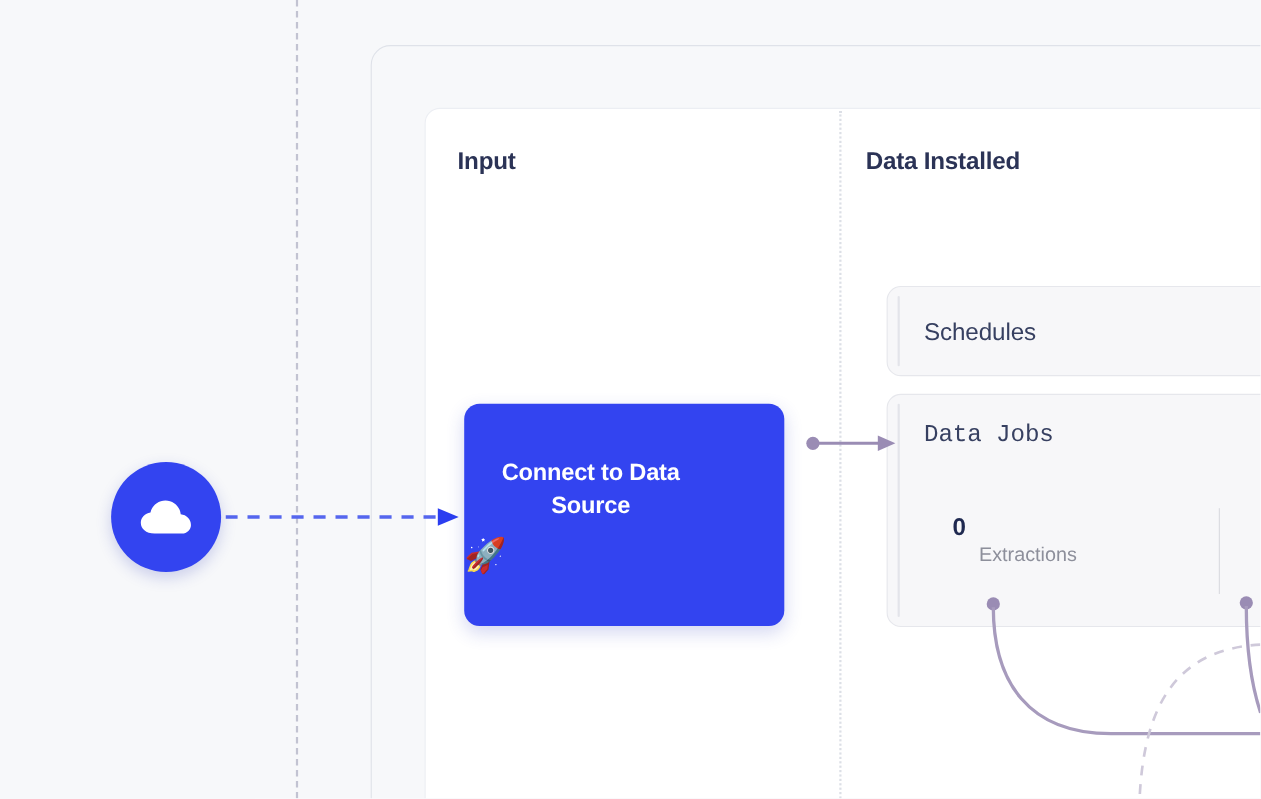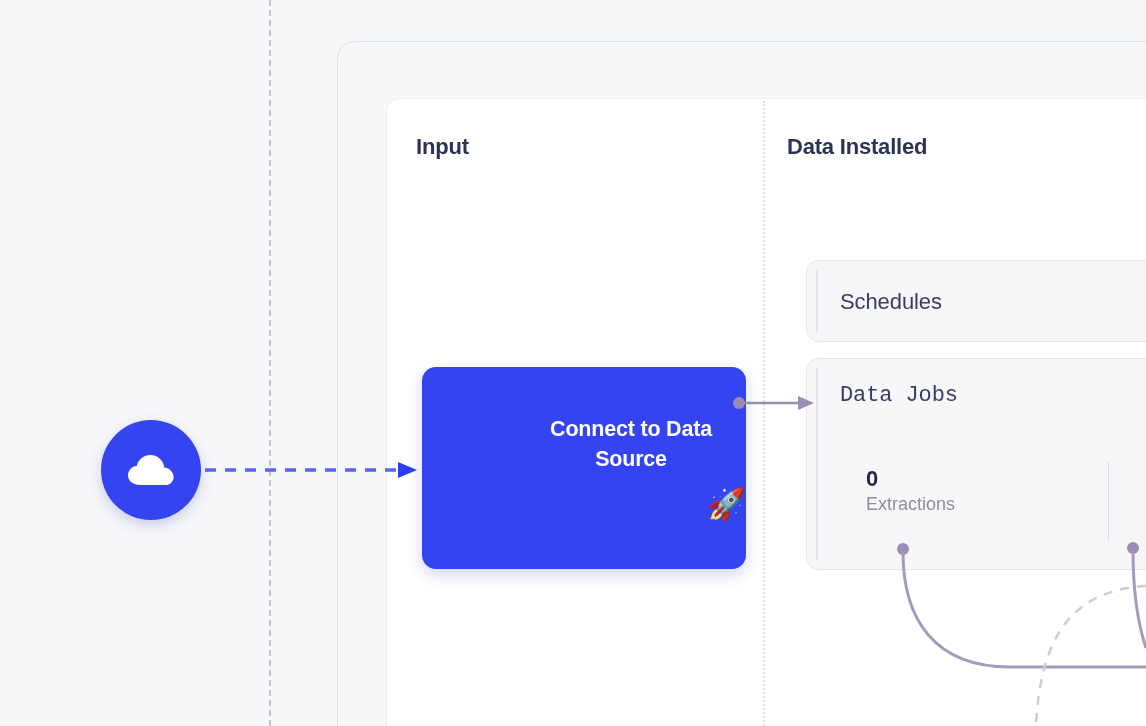--- a/index.html
+++ b/index.html
@@ -119,28 +119,28 @@
     width: 215px;
     height: 32px;
     z-index: 3;
   }
 
   
   .cta-card {
     position: absolute;
     left: 422px;
     top: 367px;
-    width: 324px;
+    width: 291px;
     height: 202px;
     background: #3344f0;
     border-radius: 14px;
     box-shadow: 0 6px 16px rgba(45,60,190,.20);
     display: flex;
     flex-direction: column;
-    align-items: flex-end;
+    align-items: flex-start;
     justify-content: center;
     z-index: 4;
   }
   .cta-label {
     color: #ffffff;
     font-size: 21.5px;
     font-weight: bold;
     line-height: 30px;
     text-align: center;
     width: 230px;
@@ -207,20 +207,21 @@
     font-size: 22px;
     font-weight: bold;
     color: #1f2950;
     line-height: 26px;
   }
   .metric-label {
     font-size: 18px;
     color: #8d8f9b;
     line-height: 24px;
     white-space: nowrap;
+    margin-left: 24px;
   }
   .metric-divider {
     position: absolute;
     left: 1108px;
     top: 462px;
     width: 0;
     height: 78px;
     border-left: 1.6px solid #d9dadf;
     z-index: 3;
   }

